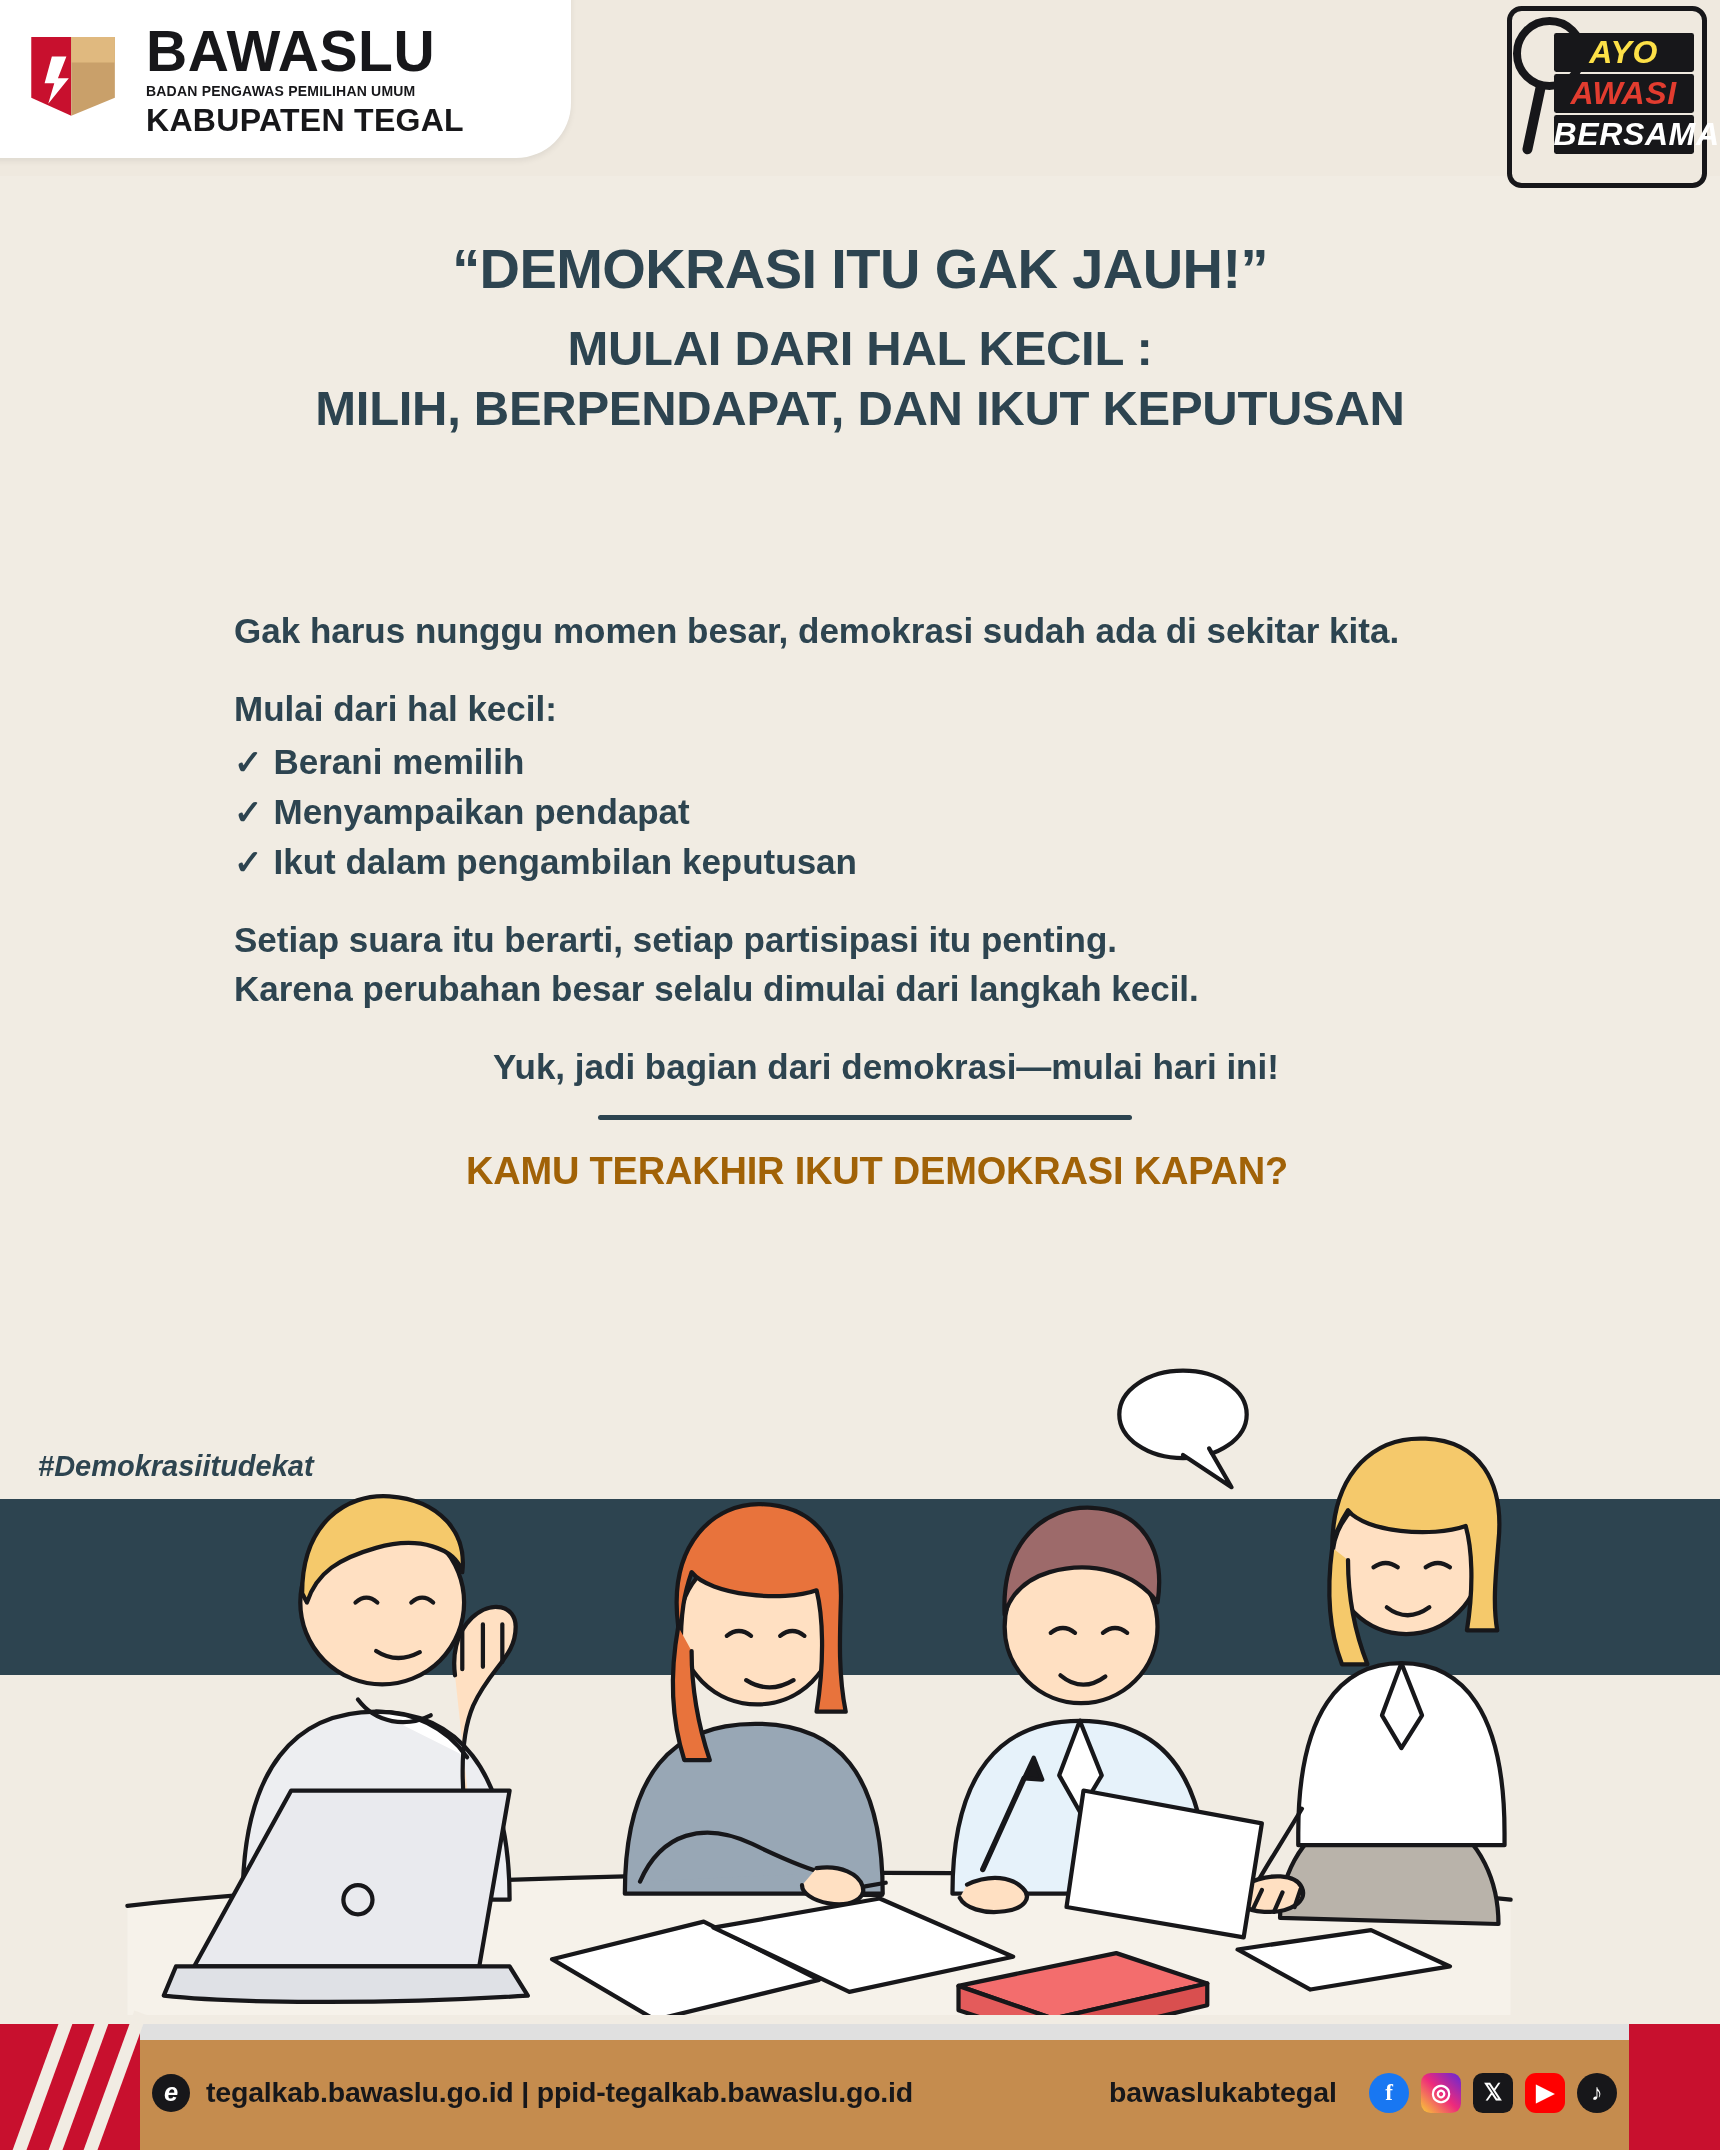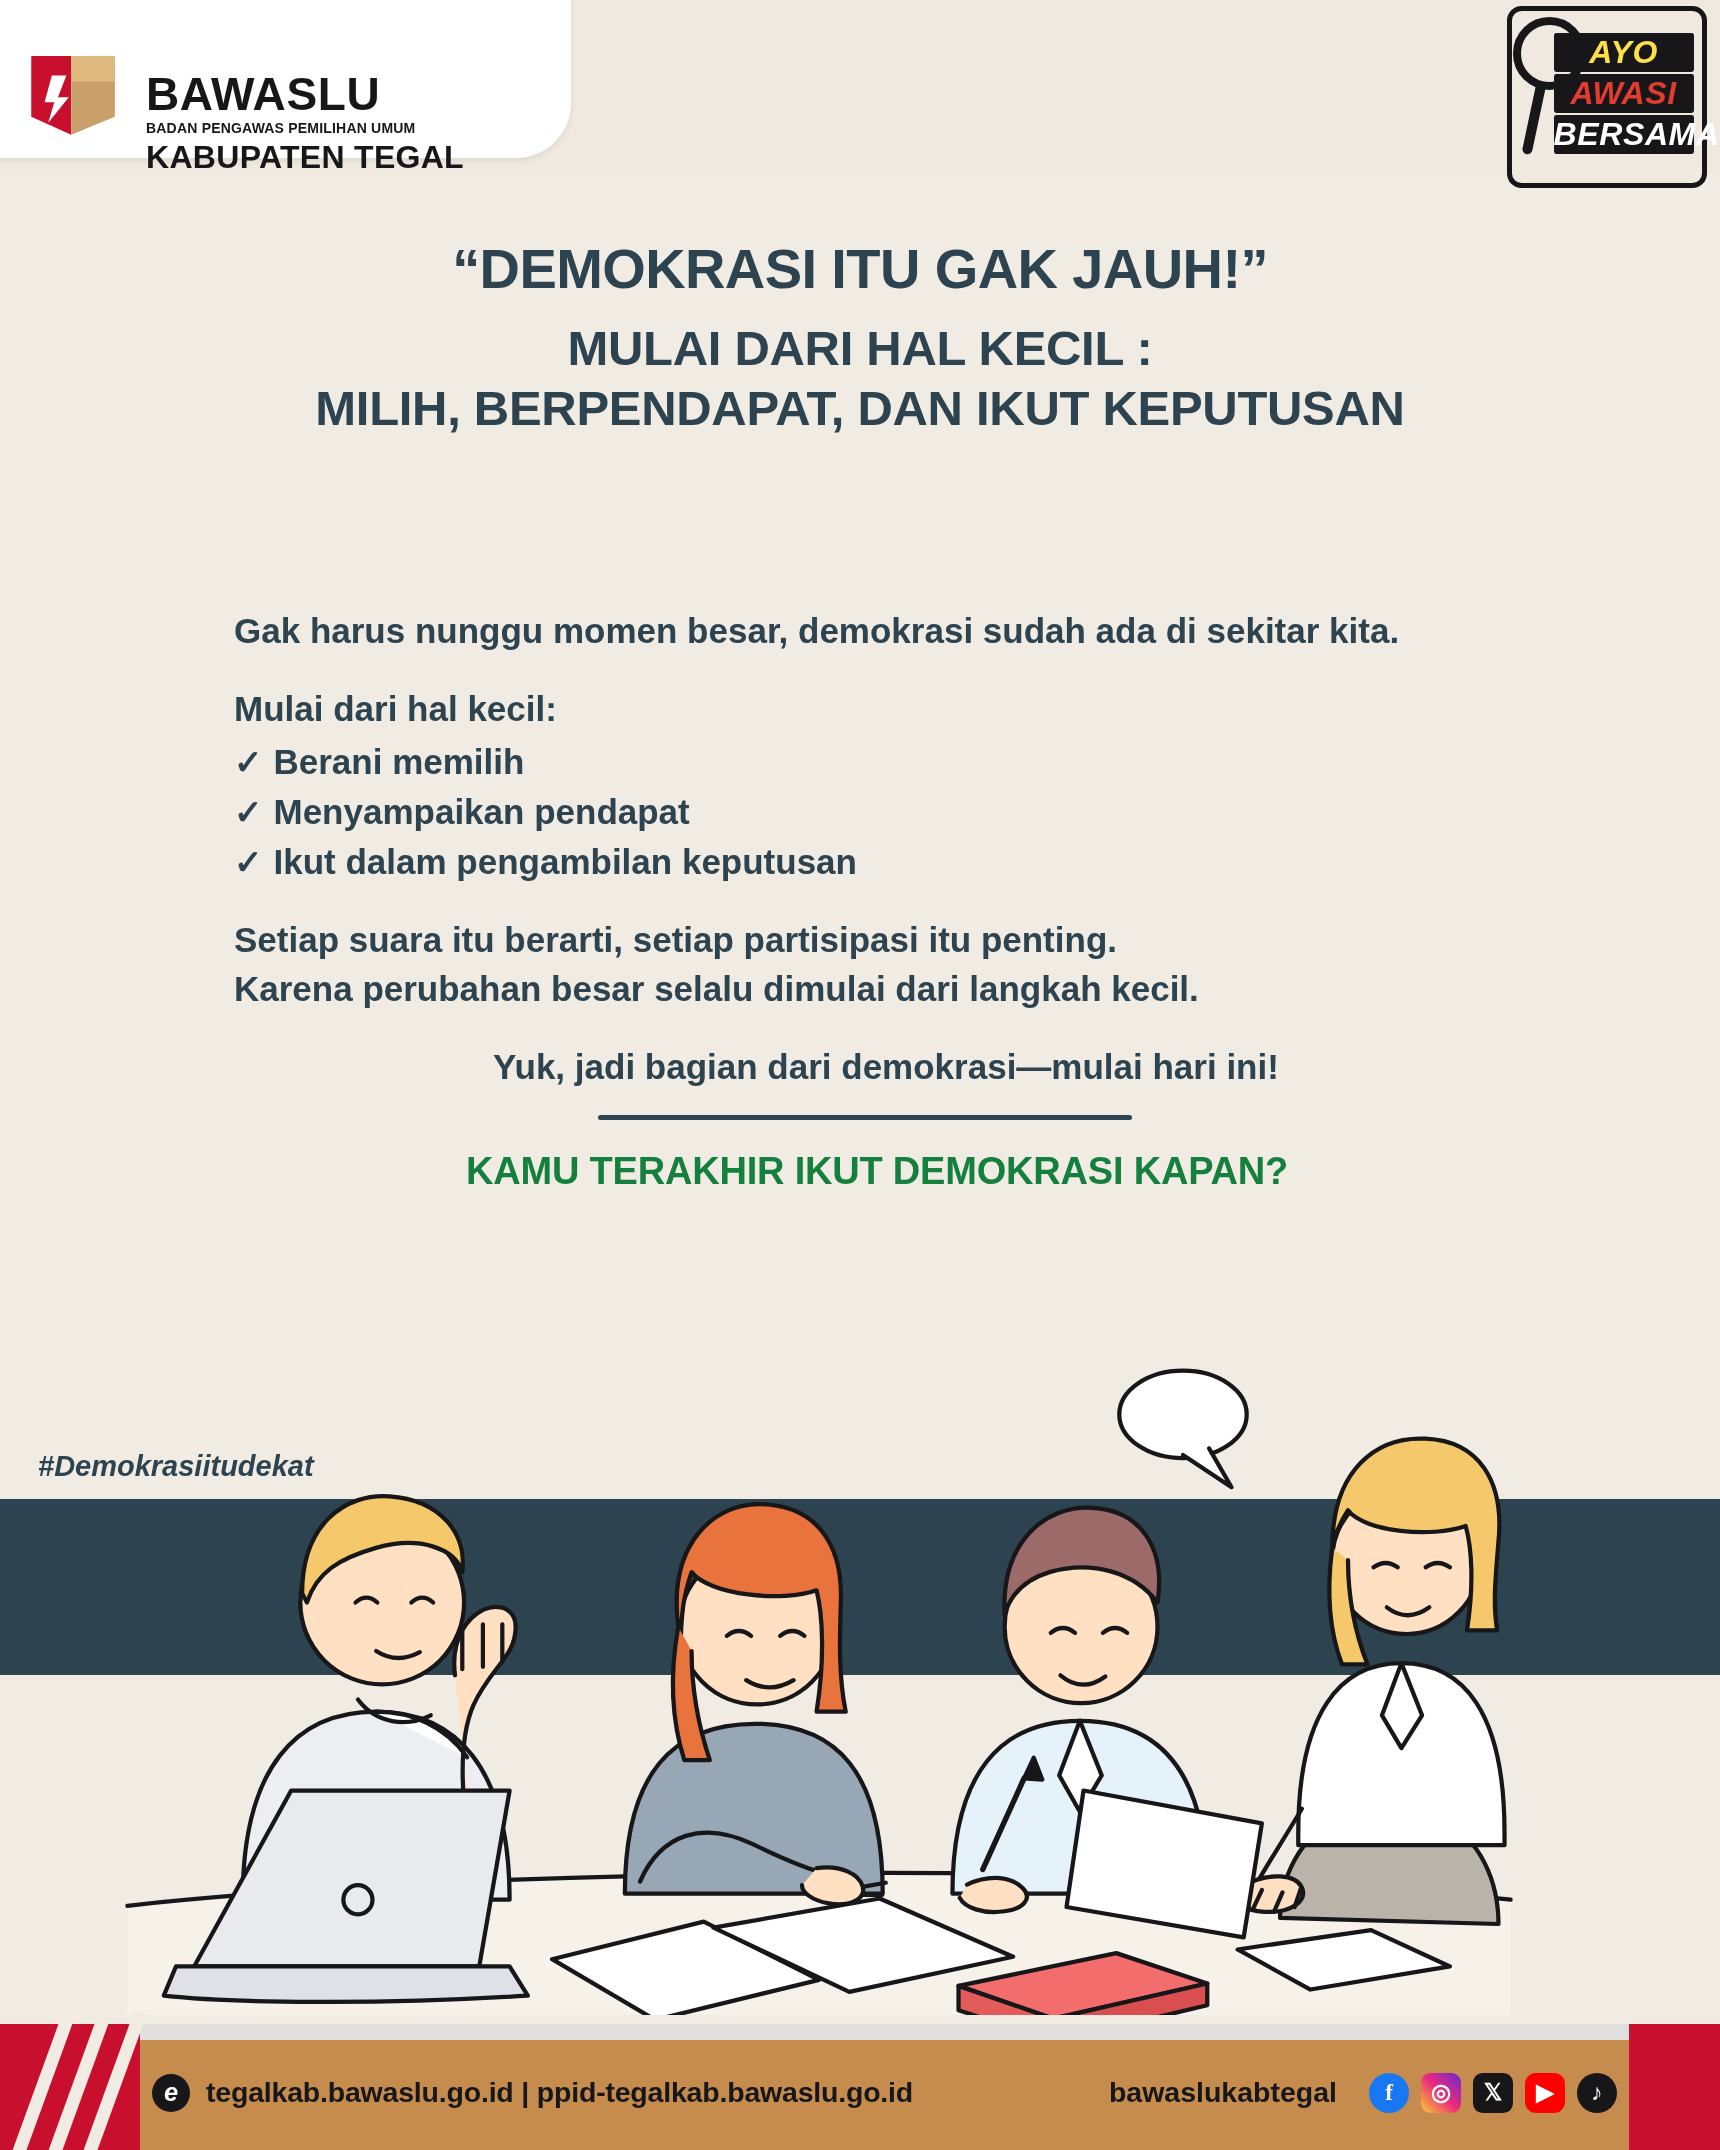--- a/index.html
+++ b/index.html
@@ -50,26 +50,25 @@
     align-items: center;
     gap: 16px;
   }
   .logo-mark {
     position: relative;
     width: 106px;
     height: 106px;
   }
   .logo-text { padding-top: 4.9px; }
   .logo-title {
-    font-size: 46px;
+    font-size: 57px;
     font-weight: 800;
     letter-spacing: 0.6px;
     color: #17171a;
     line-height: 1;
-    margin-top: 48px;
   }
   .logo-sub {
     font-size: 14px;
     font-weight: 700;
     color: #17171a;
     letter-spacing: 0.2px;
     margin-top: 3.6px;
   }
   .logo-kab {
     font-size: 32px;
@@ -192,21 +191,21 @@
     width: 534px;
     height: 5.5px;
     background: #2d4450;
     border-radius: 3px;
   }
   .question {
     margin-top: 30px;
     text-align: center;
     font-size: 38px;
     font-weight: 800;
-    color: #15803d;
+    color: #a16207;
     letter-spacing: -0.2px;
     padding-left: 24px;
   }
 
   .hashtag {
     position: absolute;
     top: 1450px;
     left: 38px;
     font-size: 29px;
     font-style: italic;

